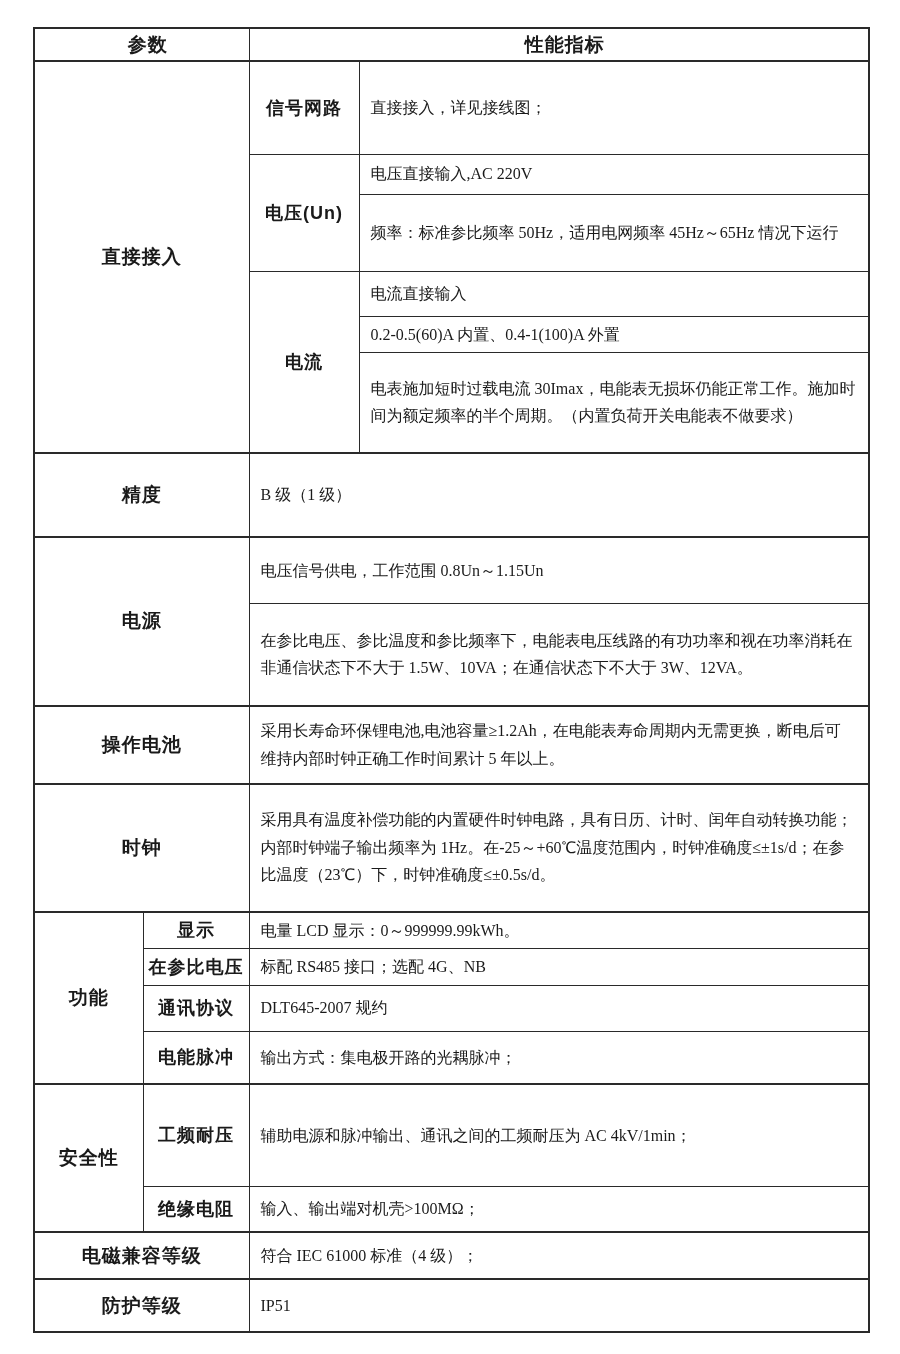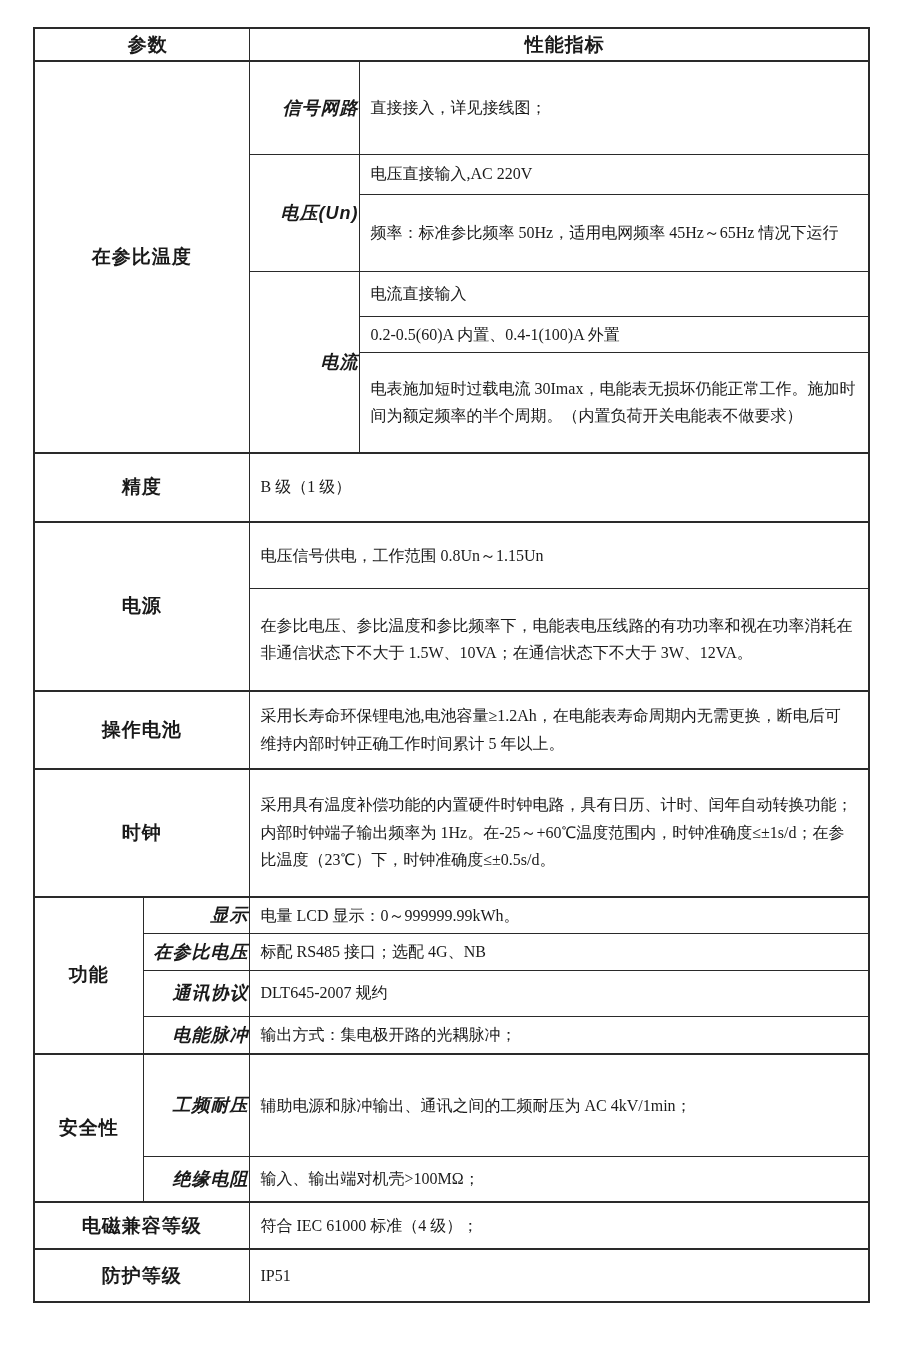--- a/index.html
+++ b/index.html
@@ -32,23 +32,22 @@
   tr.sec td { border-top-width: 2px; }
   td.label {
     font-weight: bold;
     font-size: 19px;
     text-align: center;
     letter-spacing: 1px;
   }
   td.sublabel {
     font-weight: bold;
     font-size: 18px;
-    text-align: right;
+    text-align: center;
     letter-spacing: 1px;
-    font-style: italic;
   }
   td.content {
     font-family: "Liberation Serif", serif;
     font-size: 16px;
     line-height: 1.72;
     text-align: left;
     padding: 4px 12px 4px 11px;
   }
   td.header-cell {
     font-weight: bold;
@@ -69,21 +68,21 @@
     <col style="width:510px">
   </colgroup>
 
   <tbody>
       <tr style="height:33px">
     <td colspan="2" class="header-cell">参数</td>
     <td colspan="2" class="header-cell">性能指标</td>
   </tr>
 
   <tr class="sec" style="height:93px">
-    <td colspan="2" rowspan="6" class="label">在参比温度</td>
+    <td colspan="2" rowspan="6" class="label">直接接入</td>
     <td class="sublabel">信号网路</td>
     <td class="content">直接接入，详见接线图；</td>
   </tr>
   <tr style="height:40px">
     <td rowspan="2" class="sublabel">电压(Un)</td>
     <td class="content">电压直接输入,AC 220V</td>
   </tr>
   <tr style="height:77px">
     <td class="content">频率：标准参比频率 50Hz，适用电网频率 45Hz～65Hz 情况下运行</td>
   </tr>
@@ -91,21 +90,21 @@
     <td rowspan="3" class="sublabel">电流</td>
     <td class="content">电流直接输入</td>
   </tr>
   <tr style="height:35px">
     <td class="content">0.2-0.5(60)A 内置、0.4-1(100)A 外置</td>
   </tr>
   <tr style="height:100px">
     <td class="content">电表施加短时过载电流 30Imax，电能表无损坏仍能正常工作。施加时间为额定频率的半个周期。（内置负荷开关电能表不做要求）</td>
   </tr>
 
-  <tr class="sec" style="height:69px">
+  <tr class="sec" style="height:84px">
     <td colspan="2" class="label">精度</td>
     <td colspan="2" class="content">B 级（1 级）</td>
   </tr>
 
   <tr class="sec" style="height:67px">
     <td colspan="2" rowspan="2" class="label">电源</td>
     <td colspan="2" class="content">电压信号供电，工作范围 0.8Un～1.15Un</td>
   </tr>
   <tr style="height:102px">
     <td colspan="2" class="content">在参比电压、参比温度和参比频率下，电能表电压线路的有功功率和视在功率消耗在非通信状态下不大于 1.5W、10VA；在通信状态下不大于 3W、12VA。</td>
@@ -127,21 +126,21 @@
     <td colspan="2" class="content">电量 LCD 显示：0～999999.99kWh。</td>
   </tr>
   <tr style="height:35px">
     <td class="sublabel">在参比电压</td>
     <td colspan="2" class="content">标配 RS485 接口；选配 4G、NB</td>
   </tr>
   <tr style="height:46px">
     <td class="sublabel">通讯协议</td>
     <td colspan="2" class="content">DLT645-2007 规约</td>
   </tr>
-  <tr style="height:38px">
+  <tr style="height:53px">
     <td class="sublabel">电能脉冲</td>
     <td colspan="2" class="content">输出方式：集电极开路的光耦脉冲；</td>
   </tr>
 
   <tr class="sec" style="height:102px">
     <td rowspan="2" class="label">安全性</td>
     <td class="sublabel">工频耐压</td>
     <td colspan="2" class="content">辅助电源和脉冲输出、通讯之间的工频耐压为 AC 4kV/1min；</td>
   </tr>
   <tr style="height:46px">

